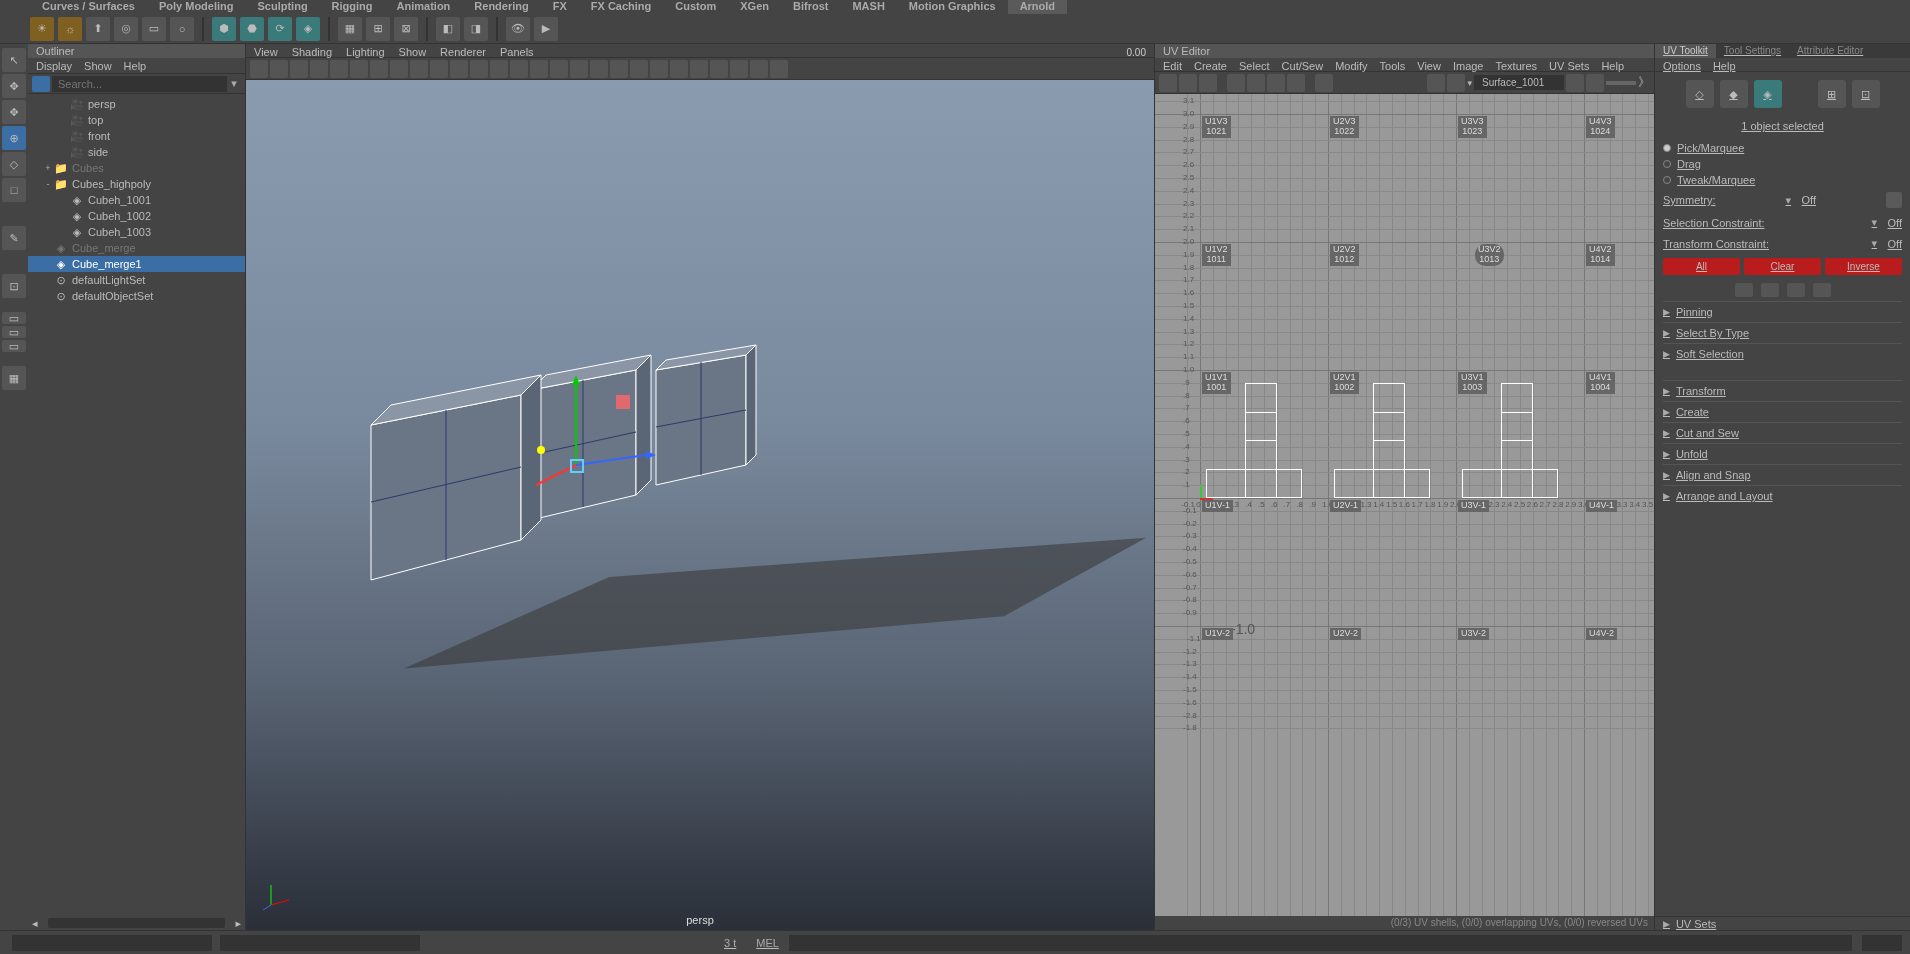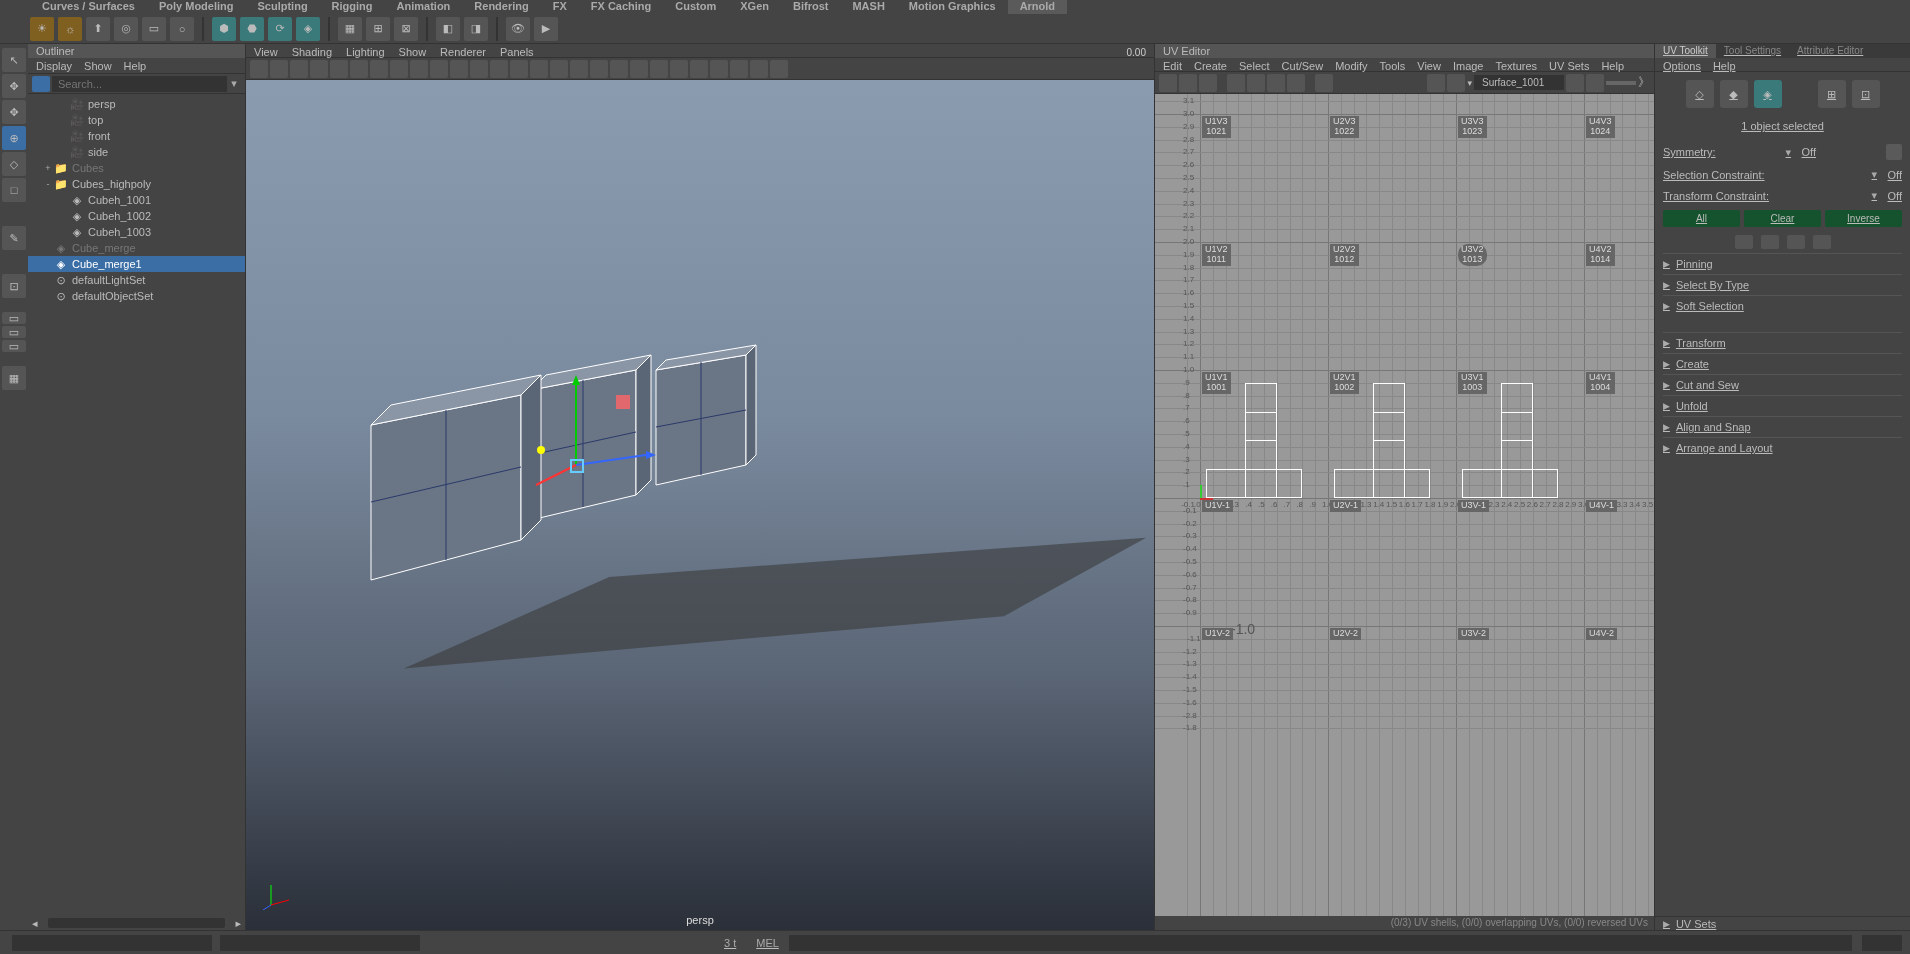--- a/index.html
+++ b/index.html
@@ -53,21 +53,21 @@
 .selection-info { text-align: center; padding: 4px 0; color: #bbb; font-size: 11px; }
 .toolkit-body { flex: 1; overflow-y: auto; padding: 4px 8px; }
 .radio-row { display: flex; align-items: center; padding: 2px 0; gap: 6px; }
 .radio-dot { width: 8px; height: 8px; border: 1px solid #888; border-radius: 50%; }
 .radio-dot.checked { background: #ccc; }
 .opt-row { display: flex; align-items: center; padding: 4px 0; gap: 6px; justify-content: space-between; }
 .opt-label { flex: 0 0 auto; }
 .opt-drop { display: flex; align-items: center; gap: 4px; }
 .drop-arrow { width: 12px; color: #aaa; }
 .btn-row { display: flex; gap: 4px; padding: 4px 0; }
-.btn { flex: 1; background: #14532d; padding: 3px 8px; text-align: center; border-radius: 2px; cursor: pointer; font-size: 10px; }
+.btn { flex: 1; background: #b91c1c; padding: 3px 8px; text-align: center; border-radius: 2px; cursor: pointer; font-size: 10px; }
 .icon-row { display: flex; gap: 8px; justify-content: center; padding: 4px 0; }
 .small-icon { width: 18px; height: 14px; background: #555; border-radius: 2px; cursor: pointer; }
 .collapse-section { display: flex; align-items: center; padding: 4px 0; gap: 6px; cursor: pointer; border-top: 1px solid #555; }
 .collapse-arrow { font-size: 9px; color: #aaa; }
 .collapse-section.spaced { margin-top: 8px; }
 .uv-sets-footer { height: 14px; display: flex; align-items: center; padding: 0 8px; gap: 6px; border-top: 1px solid #333; }
 .status-bar { height: 24px; background: #444; display: flex; align-items: center; padding: 0 8px; border-top: 1px solid #333; text-decoration: underline; }
 .status-input { width: 200px; background: #333; border: none; color: #aaa; padding: 2px 6px; font-size: 11px; height: 16px; margin: 0 4px; }
 .status-label { color: #aaa; font-size: 11px; margin-left: 300px; }
 .mel-label { margin-left: 20px; color: #aaa; }
@@ -552,21 +552,21 @@
         <div style="position: absolute; top: 406px; left: 474.2px; font-size: 8px; color: rgb(85, 85, 85);">3.4</div>
         <div style="position: absolute; top: 406px; left: 487px; font-size: 8px; color: rgb(85, 85, 85);">3.5</div>
         <div style="position: absolute; left: 45px; top: 404px; width: 12.8px; height: 2px; background: rgb(204, 51, 51);"></div>
         <div style="position: absolute; left: 45px; top: 391.2px; width: 2px; height: 12.8px; background: rgb(51, 204, 51);"></div>
         <div class="uv-udim-label" style="left: 47px; top: 22px;">U1V3<br>1021</div>
         <div class="uv-udim-label" style="left: 175px; top: 22px;">U2V3<br>1022</div>
         <div class="uv-udim-label" style="left: 303px; top: 22px;">U3V3<br>1023</div>
         <div class="uv-udim-label" style="left: 431px; top: 22px;">U4V3<br>1024</div>
         <div class="uv-udim-label" style="left: 47px; top: 150px;">U1V2<br>1011</div>
         <div class="uv-udim-label" style="left: 175px; top: 150px;">U2V2<br>1012</div>
-        <div class="uv-udim-label" style="left: 303px; top: 150px; border-radius: 10px;">U3V2<br>1013</div>
+        <div class="uv-udim-label" style="left: 320px; top: 150px; border-radius: 10px;">U3V2<br>1013</div>
         <div class="uv-udim-label" style="left: 431px; top: 150px;">U4V2<br>1014</div>
         <div class="uv-udim-label" style="left: 47px; top: 278px;">U1V1<br>1001</div>
         <div class="uv-udim-label" style="left: 175px; top: 278px;">U2V1<br>1002</div>
         <div class="uv-udim-label" style="left: 303px; top: 278px;">U3V1<br>1003</div>
         <div class="uv-udim-label" style="left: 431px; top: 278px;">U4V1<br>1004</div>
         <div class="uv-udim-label" style="left: 47px; top: 406px;">U1V-1</div>
         <div class="uv-udim-label" style="left: 175px; top: 406px;">U2V-1</div>
         <div class="uv-udim-label" style="left: 303px; top: 406px;">U3V-1</div>
         <div class="uv-udim-label" style="left: 431px; top: 406px;">U4V-1</div>
         <div class="uv-udim-label" style="left: 47px; top: 534px;">U1V-2</div>
@@ -609,20 +609,34 @@
         <div class="toolkit-big-icon" style="background:#3a7a7a">◈</div>
       </div>
       <div style="width:20px"></div>
       <div class="toolkit-icon-group">
         <div class="toolkit-big-icon">⊞</div>
         <div class="toolkit-big-icon">⊡</div>
       </div>
     </div>
     <div class="selection-info">1 object selected</div>
     <div class="toolkit-body">
+      <div id="mode-radios">
+          <div class="radio-row">
+            <span class="radio-dot checked"></span>
+            <span>Pick/Marquee</span>
+          </div>
+          <div class="radio-row">
+            <span class="radio-dot"></span>
+            <span>Drag</span>
+          </div>
+          <div class="radio-row">
+            <span class="radio-dot"></span>
+            <span>Tweak/Marquee</span>
+          </div>
+        </div>
       <div class="opt-row">
         <span class="opt-label">Symmetry:</span>
         <div class="opt-drop">
             <span class="drop-arrow">▾</span>
             <span>Off</span>
           </div>
         <div class="opt-icon"></div>
       </div>
       <div class="opt-row">
         <span class="opt-label">Selection Constraint:</span>

